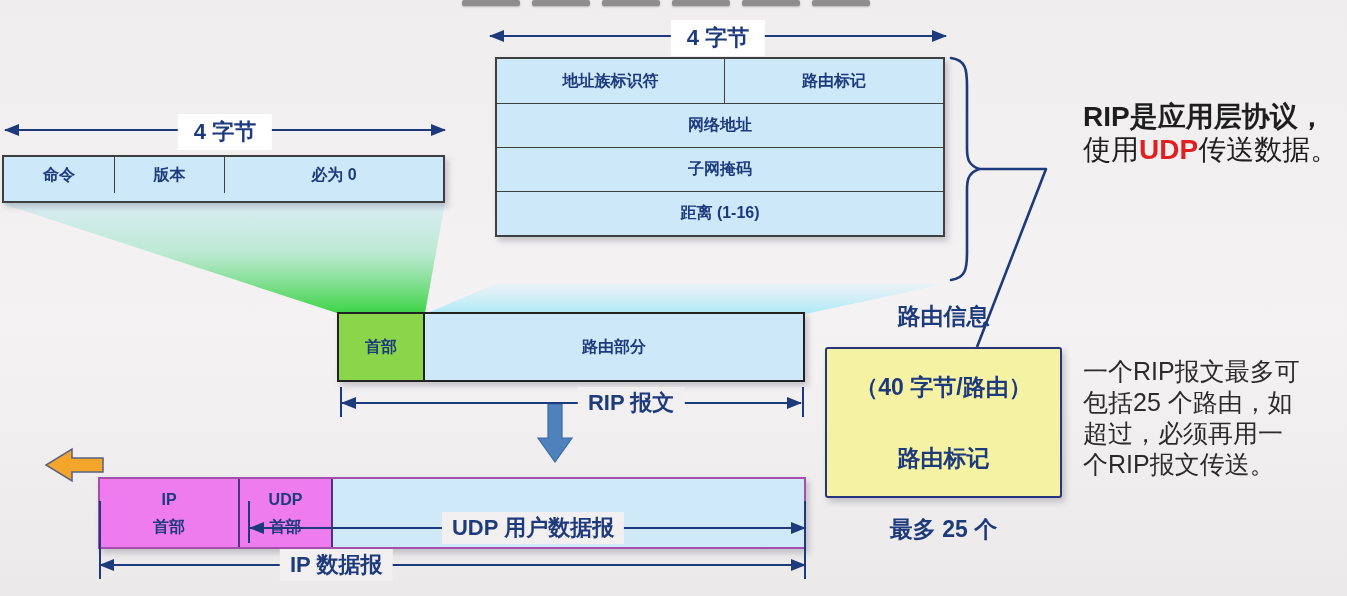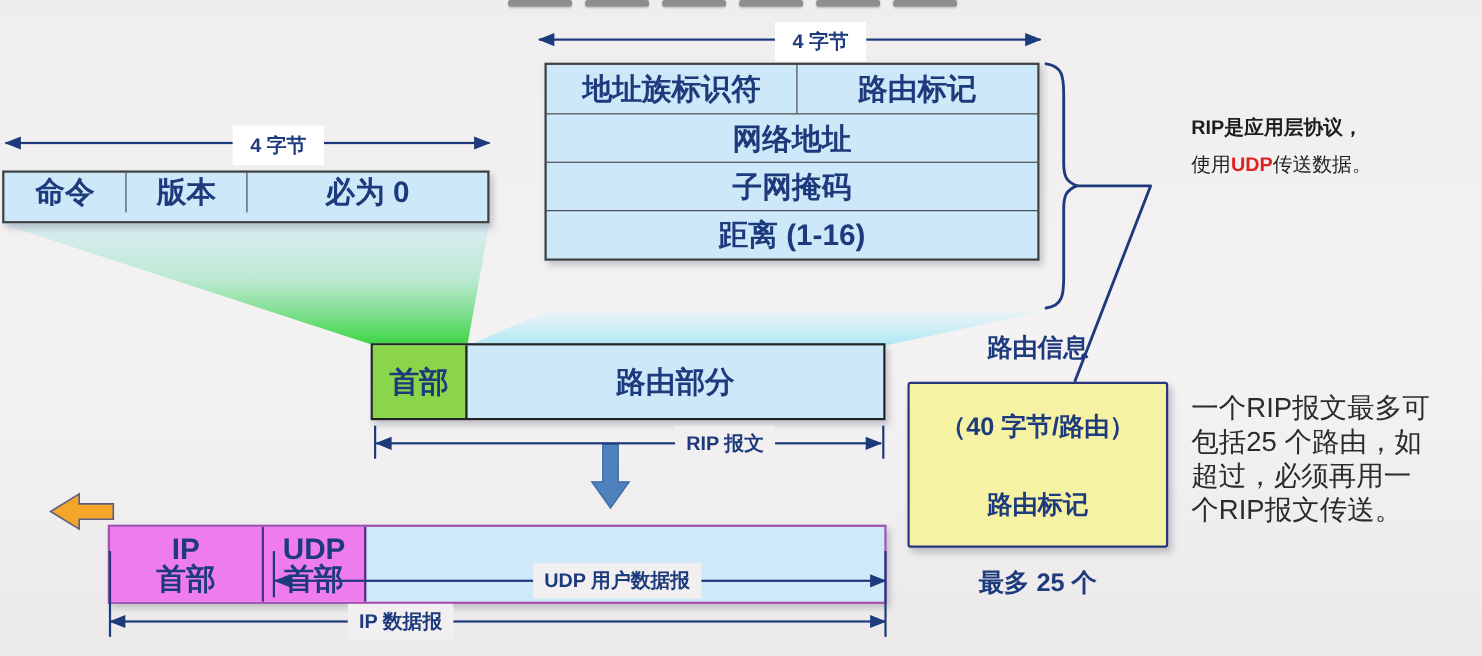--- a/index.html
+++ b/index.html
@@ -15,54 +15,54 @@
   .svg-layer{position:absolute;left:0;top:0;pointer-events:none;}
 
   
   .title-bar{position:absolute;top:0;height:6px;width:58px;background:#8f8d8d;
     border-radius:2px;box-shadow:0 1px 2px rgba(0,0,0,.25);}
 
   
   .shadowed{box-shadow:3px 4px 6px rgba(110,110,125,.35);}
   .tbl{background:var(--cell-blue);border:2px solid #3f3f3f;box-sizing:border-box;}
   .cell{display:flex;align-items:center;justify-content:center;
-    color:var(--navy);font-weight:bold;font-size:27px;box-sizing:border-box;}
+    color:var(--navy);font-weight:bold;font-size:16px;box-sizing:border-box;}
   .row{display:flex;height:44px;border-top:1.5px solid #3f3f3f;box-sizing:border-box;}
   .row:first-child{border-top:none;}
   .vdiv{border-left:1.5px solid #3f3f3f;}
 
   
   .harrow{position:absolute;height:0;border-top:2.5px solid var(--navy);}
   .ah{position:absolute;width:0;height:0;top:-7.5px;
     border-top:6px solid transparent;border-bottom:6px solid transparent;}
   .ah-l{left:-1px;border-right:15px solid var(--navy);}
   .ah-r{right:-1px;border-left:15px solid var(--navy);}
   .alabel{position:absolute;top:-17px;transform:translateX(-50%);
     background:var(--bg);padding:0 10px;color:var(--navy);
-    font-weight:bold;font-size:18px;line-height:32px;white-space:nowrap;margin-left:28px;}
+    font-weight:bold;font-size:22px;line-height:32px;white-space:nowrap;}
   .alabel.white{background:#ffffff;padding:2px 16px;}
 
   .tick{position:absolute;width:2px;background:var(--navy);}
 
   
   .ripbar{display:flex;border:2px solid #222;box-sizing:border-box;background:var(--cell-blue);}
   .rip-head{background:#8ad549;border-right:2px solid #222;}
 
   
   .encbar{display:flex;border:2px solid #a44fae;box-sizing:border-box;background:#cfe9f8;margin-top:48px;}
   .enc-magenta{background:#ef7cee;border-right:2px solid #4a3580;}
   .two-line{flex-direction:column;line-height:27px;}
 
   
   .yellow-note{background:#f6f2a4;border:2.5px solid #27357a;border-radius:3px;
     display:flex;flex-direction:column;justify-content:center;align-items:center;
     color:var(--navy);font-weight:bold;font-size:23px;line-height:35px;box-sizing:border-box;gap:36px;}
 
   
-  .note{color:#1e1e1e;font-size:18px;line-height:33px;white-space:nowrap;}
+  .note{color:#1e1e1e;font-size:28px;line-height:33px;white-space:nowrap;}
   .note .b{font-weight:bold;}
   .note .red{color:#e02020;font-weight:bold;}
   .note2{color:#2b2b2b;font-size:25px;line-height:31px;white-space:nowrap;}
 </style>
 </head>
 <body>
 
 <div class="canvas">
 
   <div class="title-bar" style="left:462px"></div>

